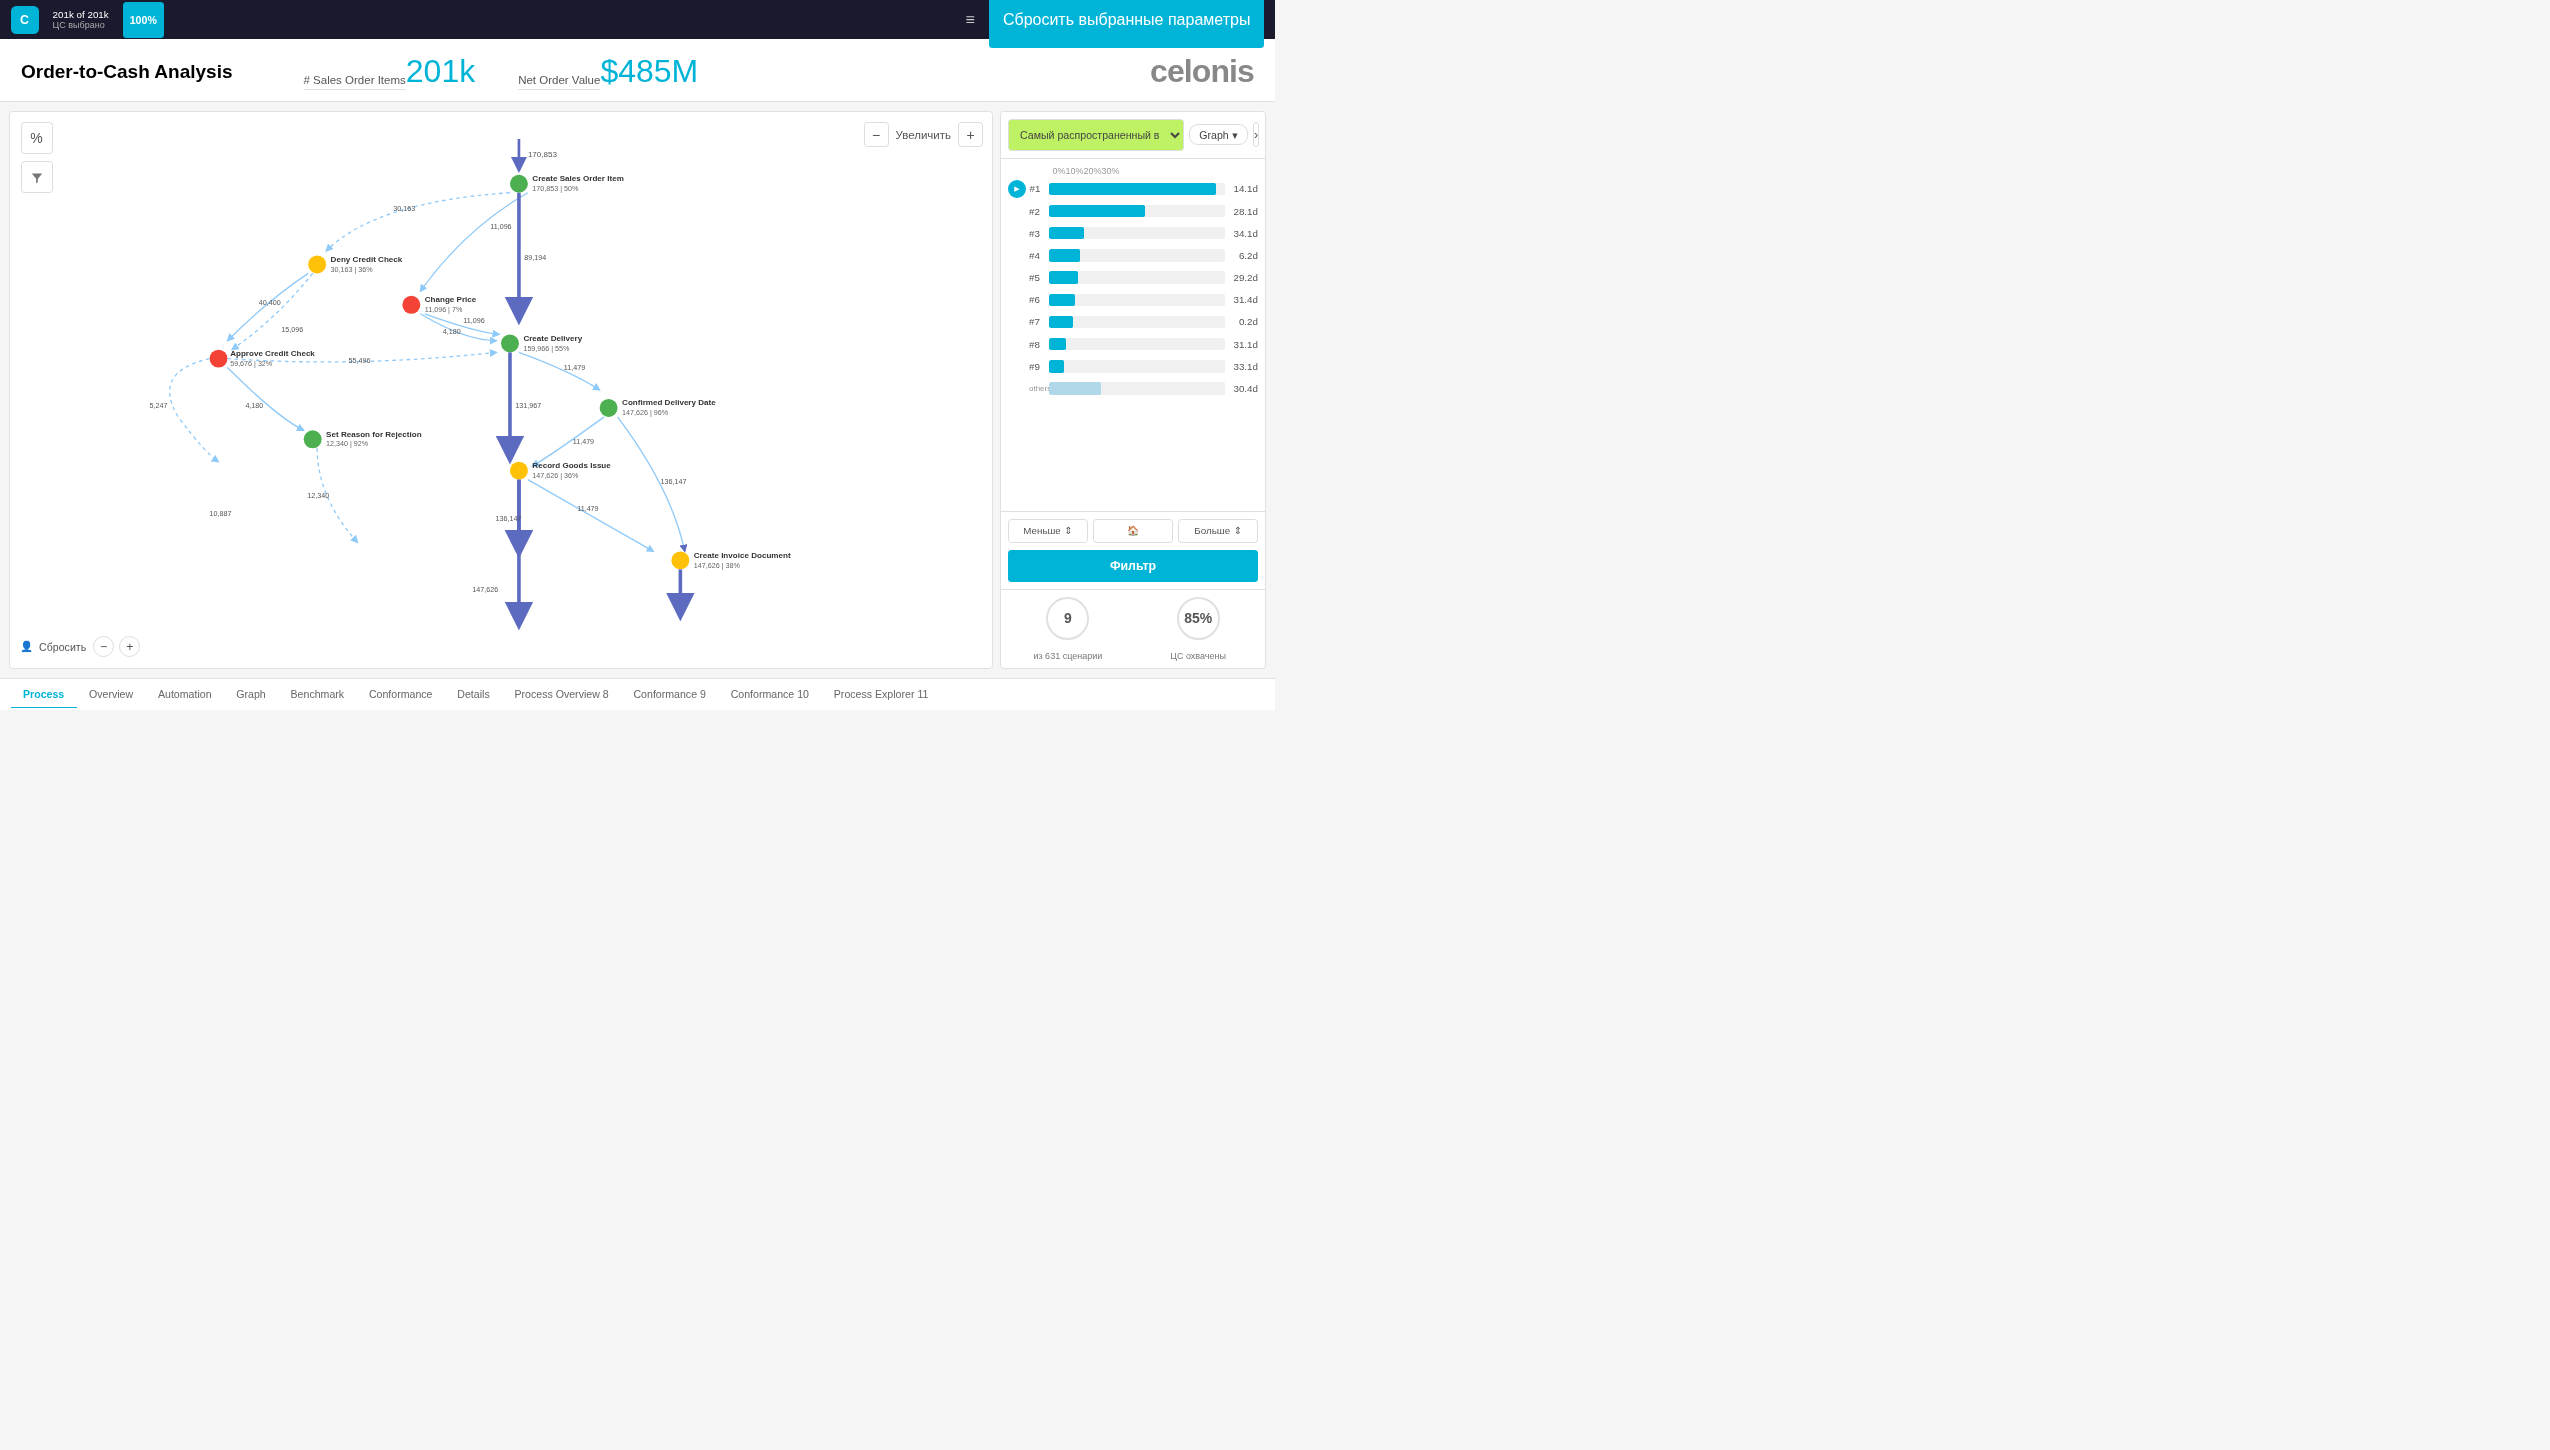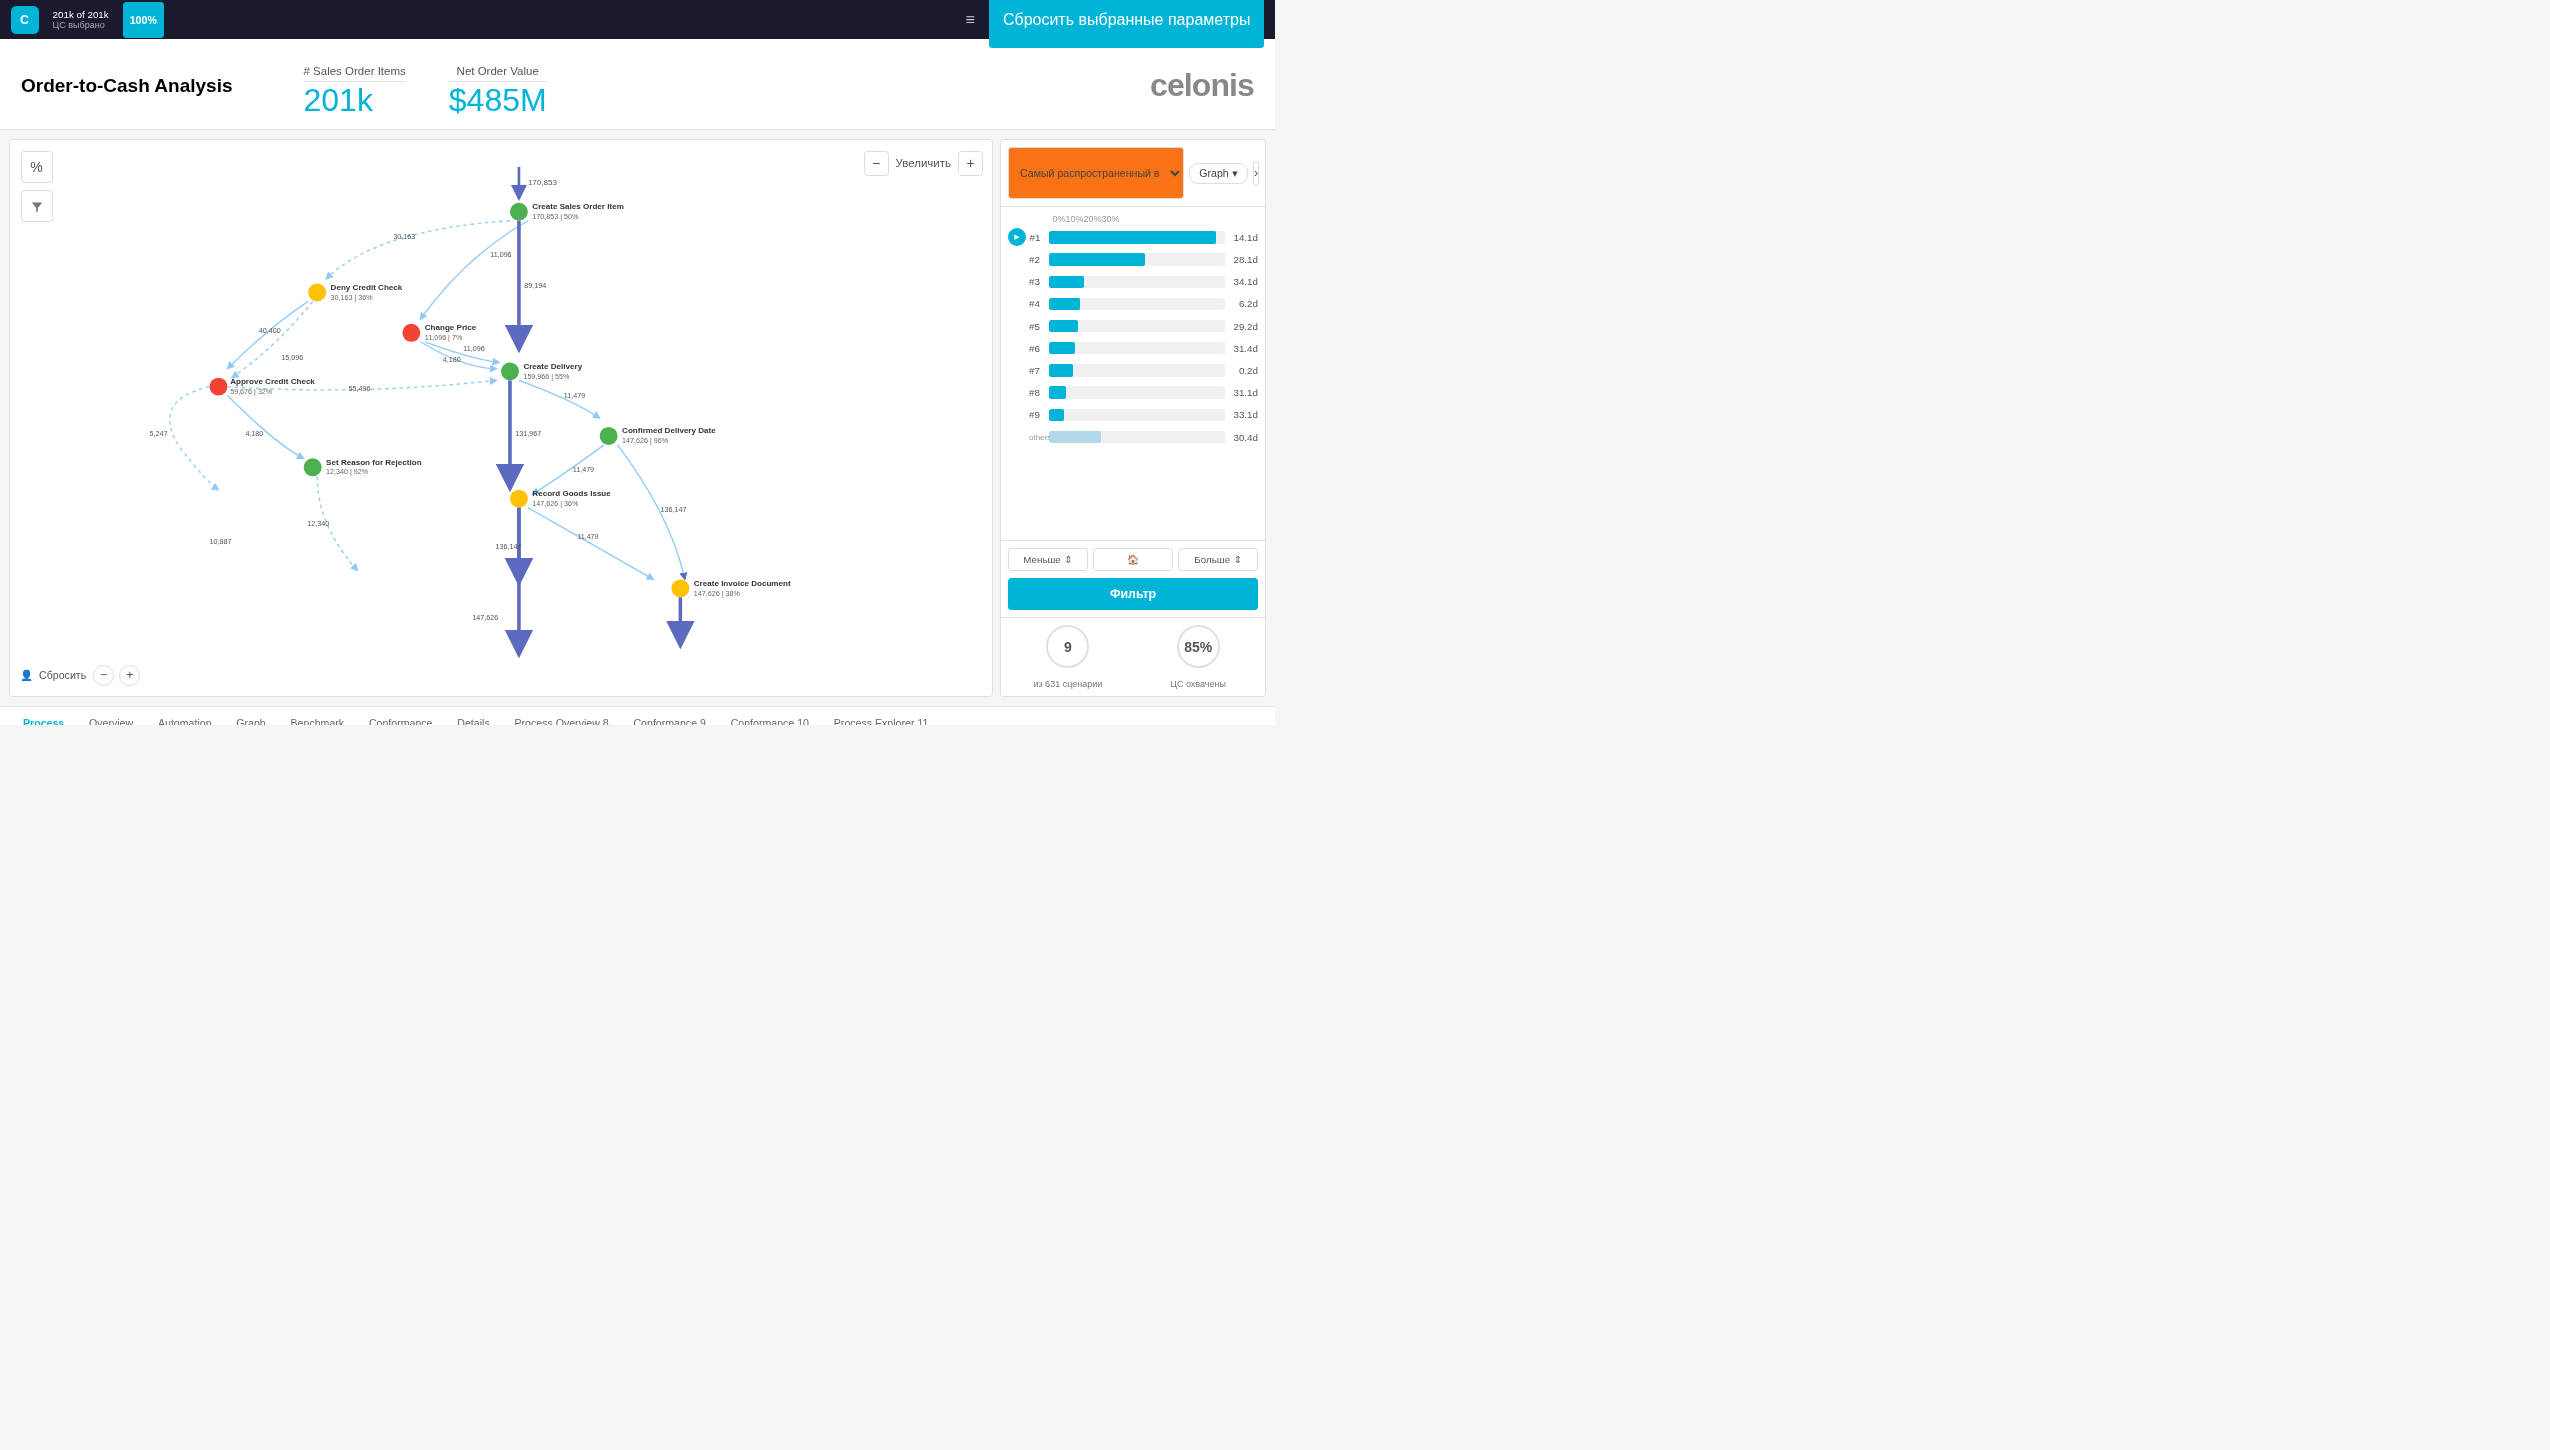--- a/index.html
+++ b/index.html
@@ -30,21 +30,21 @@
     }
 
     
     .header {
       background: white; padding: 14px 21px 10.6px;
       border-bottom: 0.9px solid #e0e0e0;
       display: flex; align-items: center;
     }
     .header-title { font-size: 19px; font-weight: bold; color: #000000; flex: 0 0 auto; }
     .header-metrics { display: flex; gap: 43px; margin-left: 71px; flex: 1; }
-    .metric { display: flex; flex-direction: column; align-items: flex-start; margin-top: 12px; }
+    .metric { display: flex; flex-direction: row; align-items: flex-end; }
     .metric-label { font-size: 11.5px; color: #555; border-bottom: 1.8px solid #e0e0e0; padding-bottom: 3.5px; width: 100%; text-align: center; }
     .metric-value { font-size: 32px; font-weight: 300; color: #00b4d8; }
     .celonis-logo {
       margin-left: auto;
       font-size: 32px; font-weight: bold; color: #555;
       letter-spacing: -0.9px;
     }
     .celonis-logo span { color: #555; }
 
     
@@ -104,22 +104,22 @@
     .right-panel {
       width: 266px; background: white; margin: 9px 9px 9px 0;
       border: 0.9px solid #e0e0e0; border-radius: 3.5px;
       display: flex; flex-direction: column; overflow: hidden;
     }
     .right-panel-header {
       display: flex; align-items: center; padding: 7px;
       border-bottom: 0.9px solid #e0e0e0; gap: 5.3px;
     }
     .dropdown-select {
-      flex: 1; padding: 18px 7px; border: 0.9px solid #ddd;
-      border-radius: 3.5px; font-size: 10.6px; color: #444; background: #f97316;
+      flex: 1; padding: 8px 7px; border: 0.9px solid #ddd;
+      border-radius: 3.5px; font-size: 10.6px; color: #444; background: #bef264;
     }
     .graph-btn {
       padding: 3.5px 9px; border: 0.9px solid #ddd; border-radius: 9px;
       font-size: 10.6px; background: white; cursor: pointer; color: #444;
       display: flex; align-items: center; gap: 3.5px;
     }
     .nav-btn {
       width: 25px; height: 25px; border: 0.9px solid #ddd; border-radius: 3.5px;
       background: white; cursor: pointer; display: flex; align-items: center;
       justify-content: center; font-size: 12.4px; color: #555;

